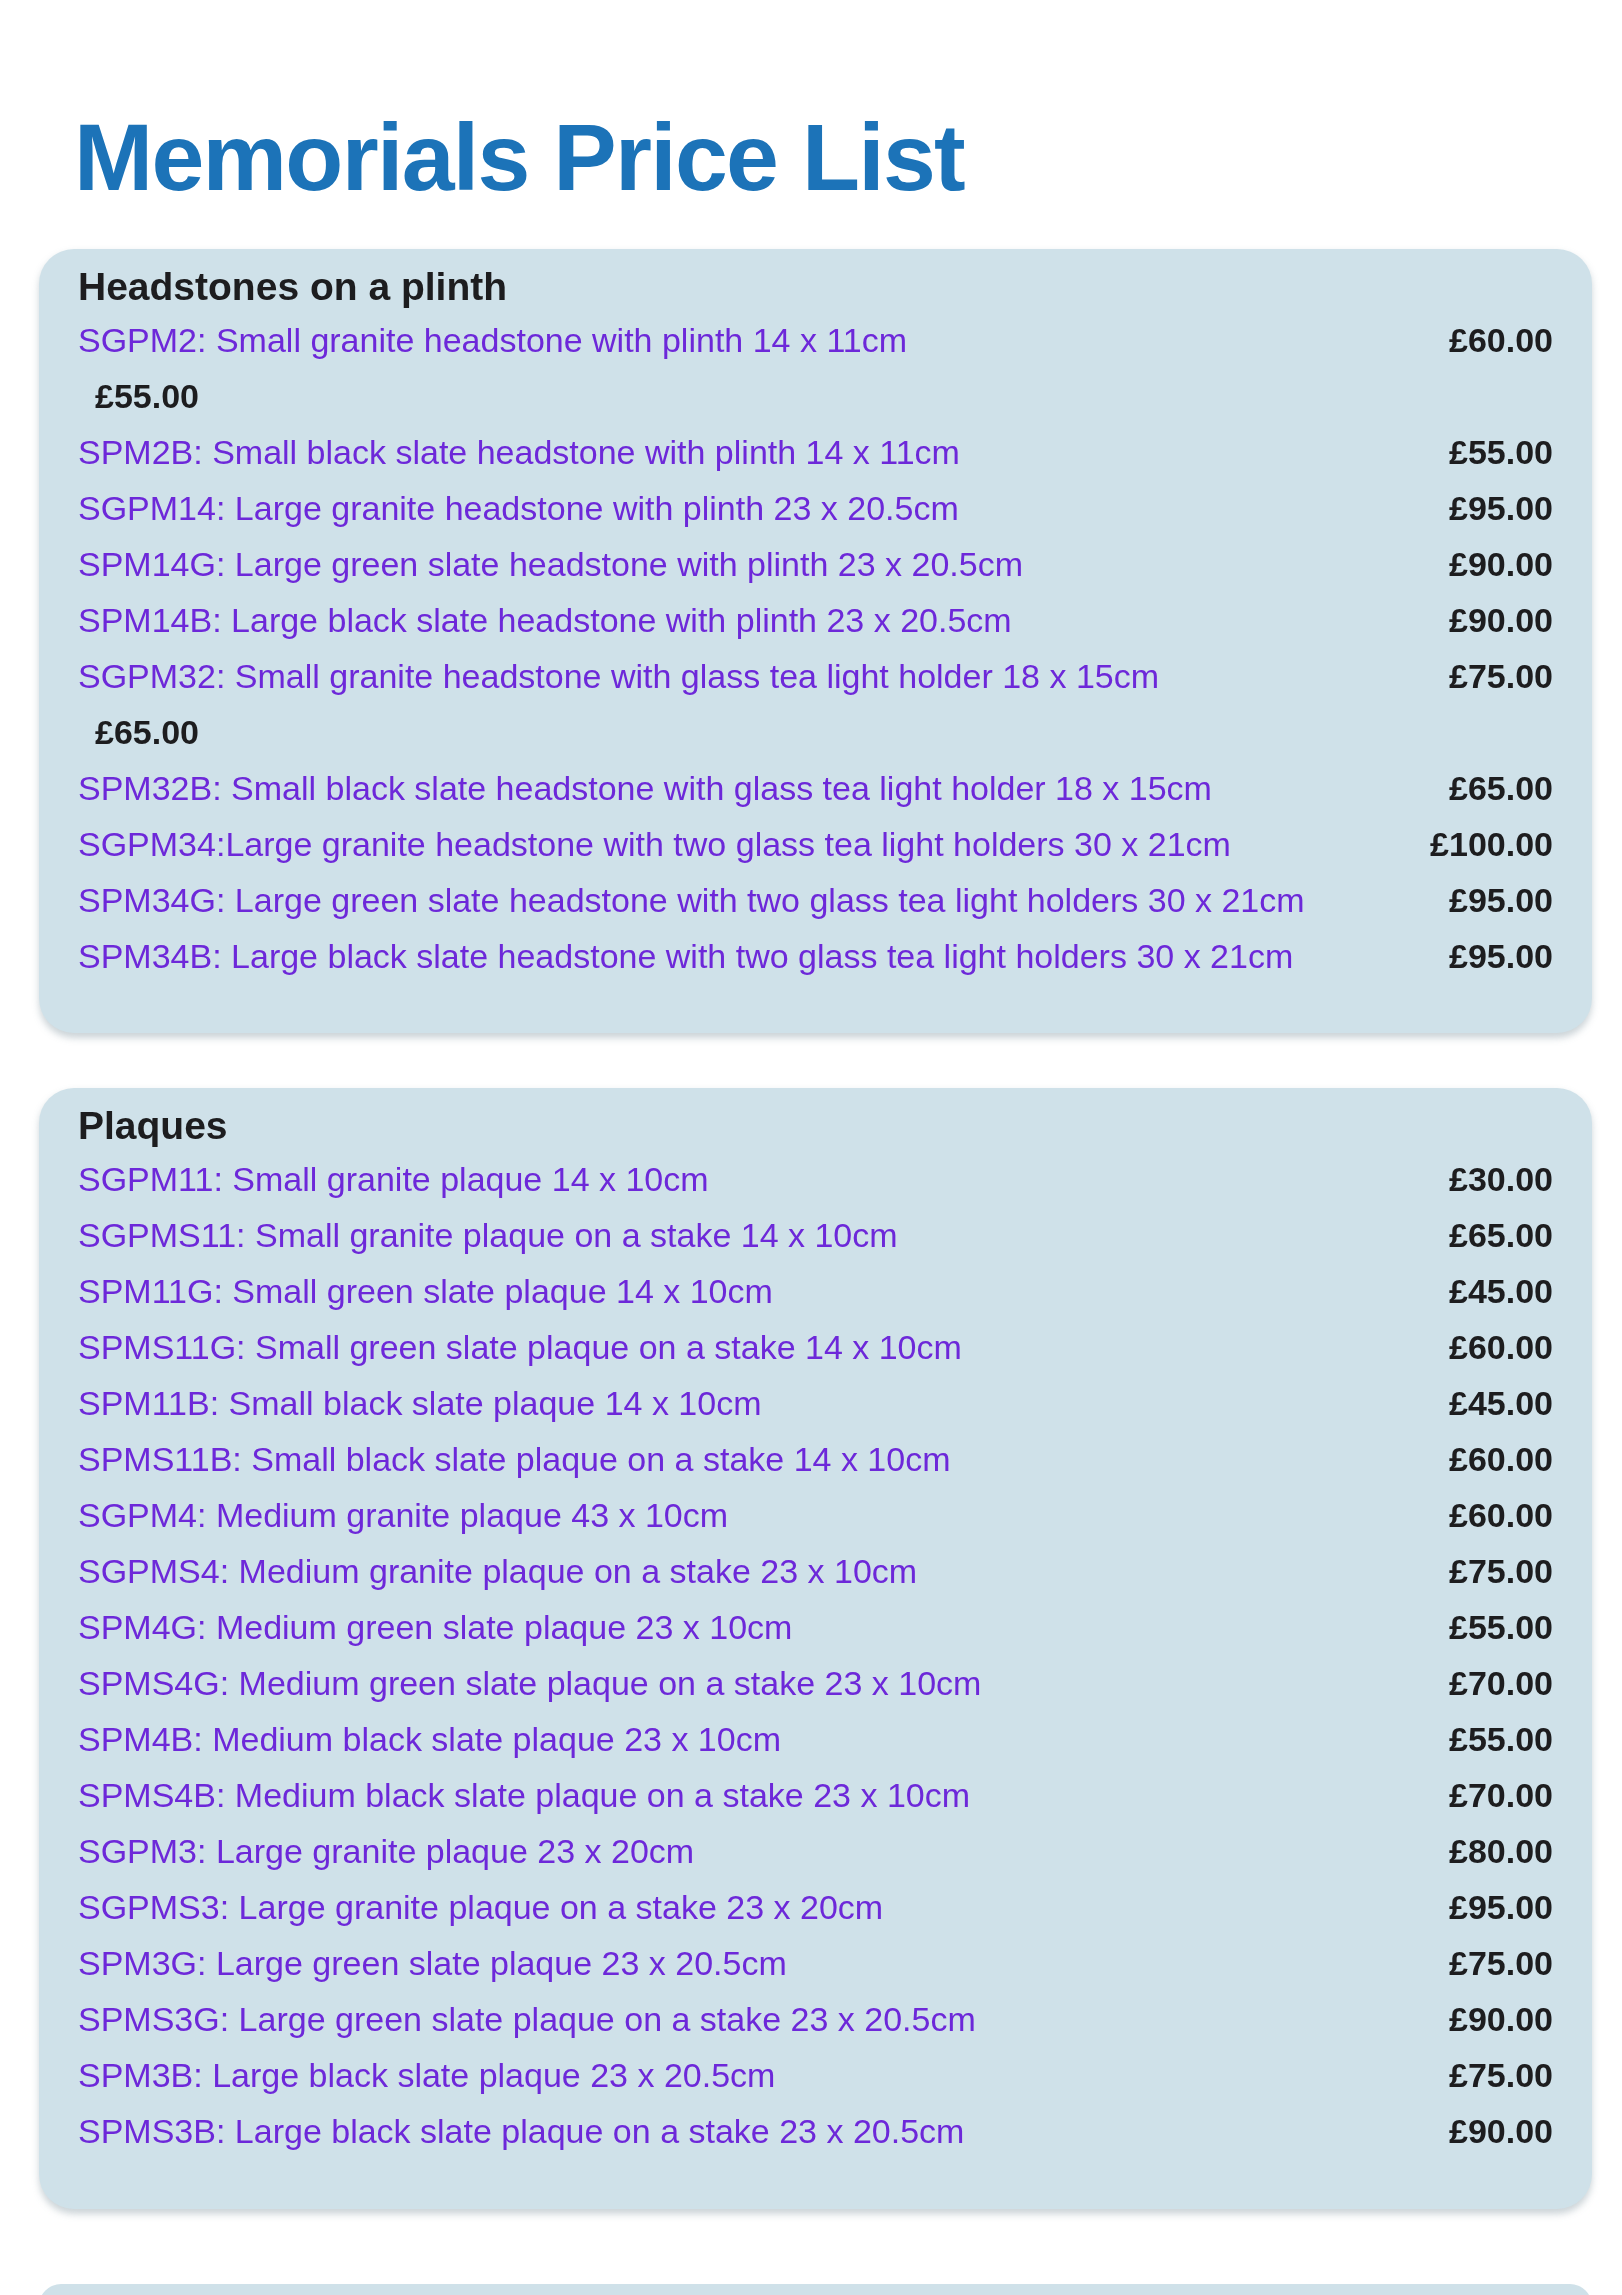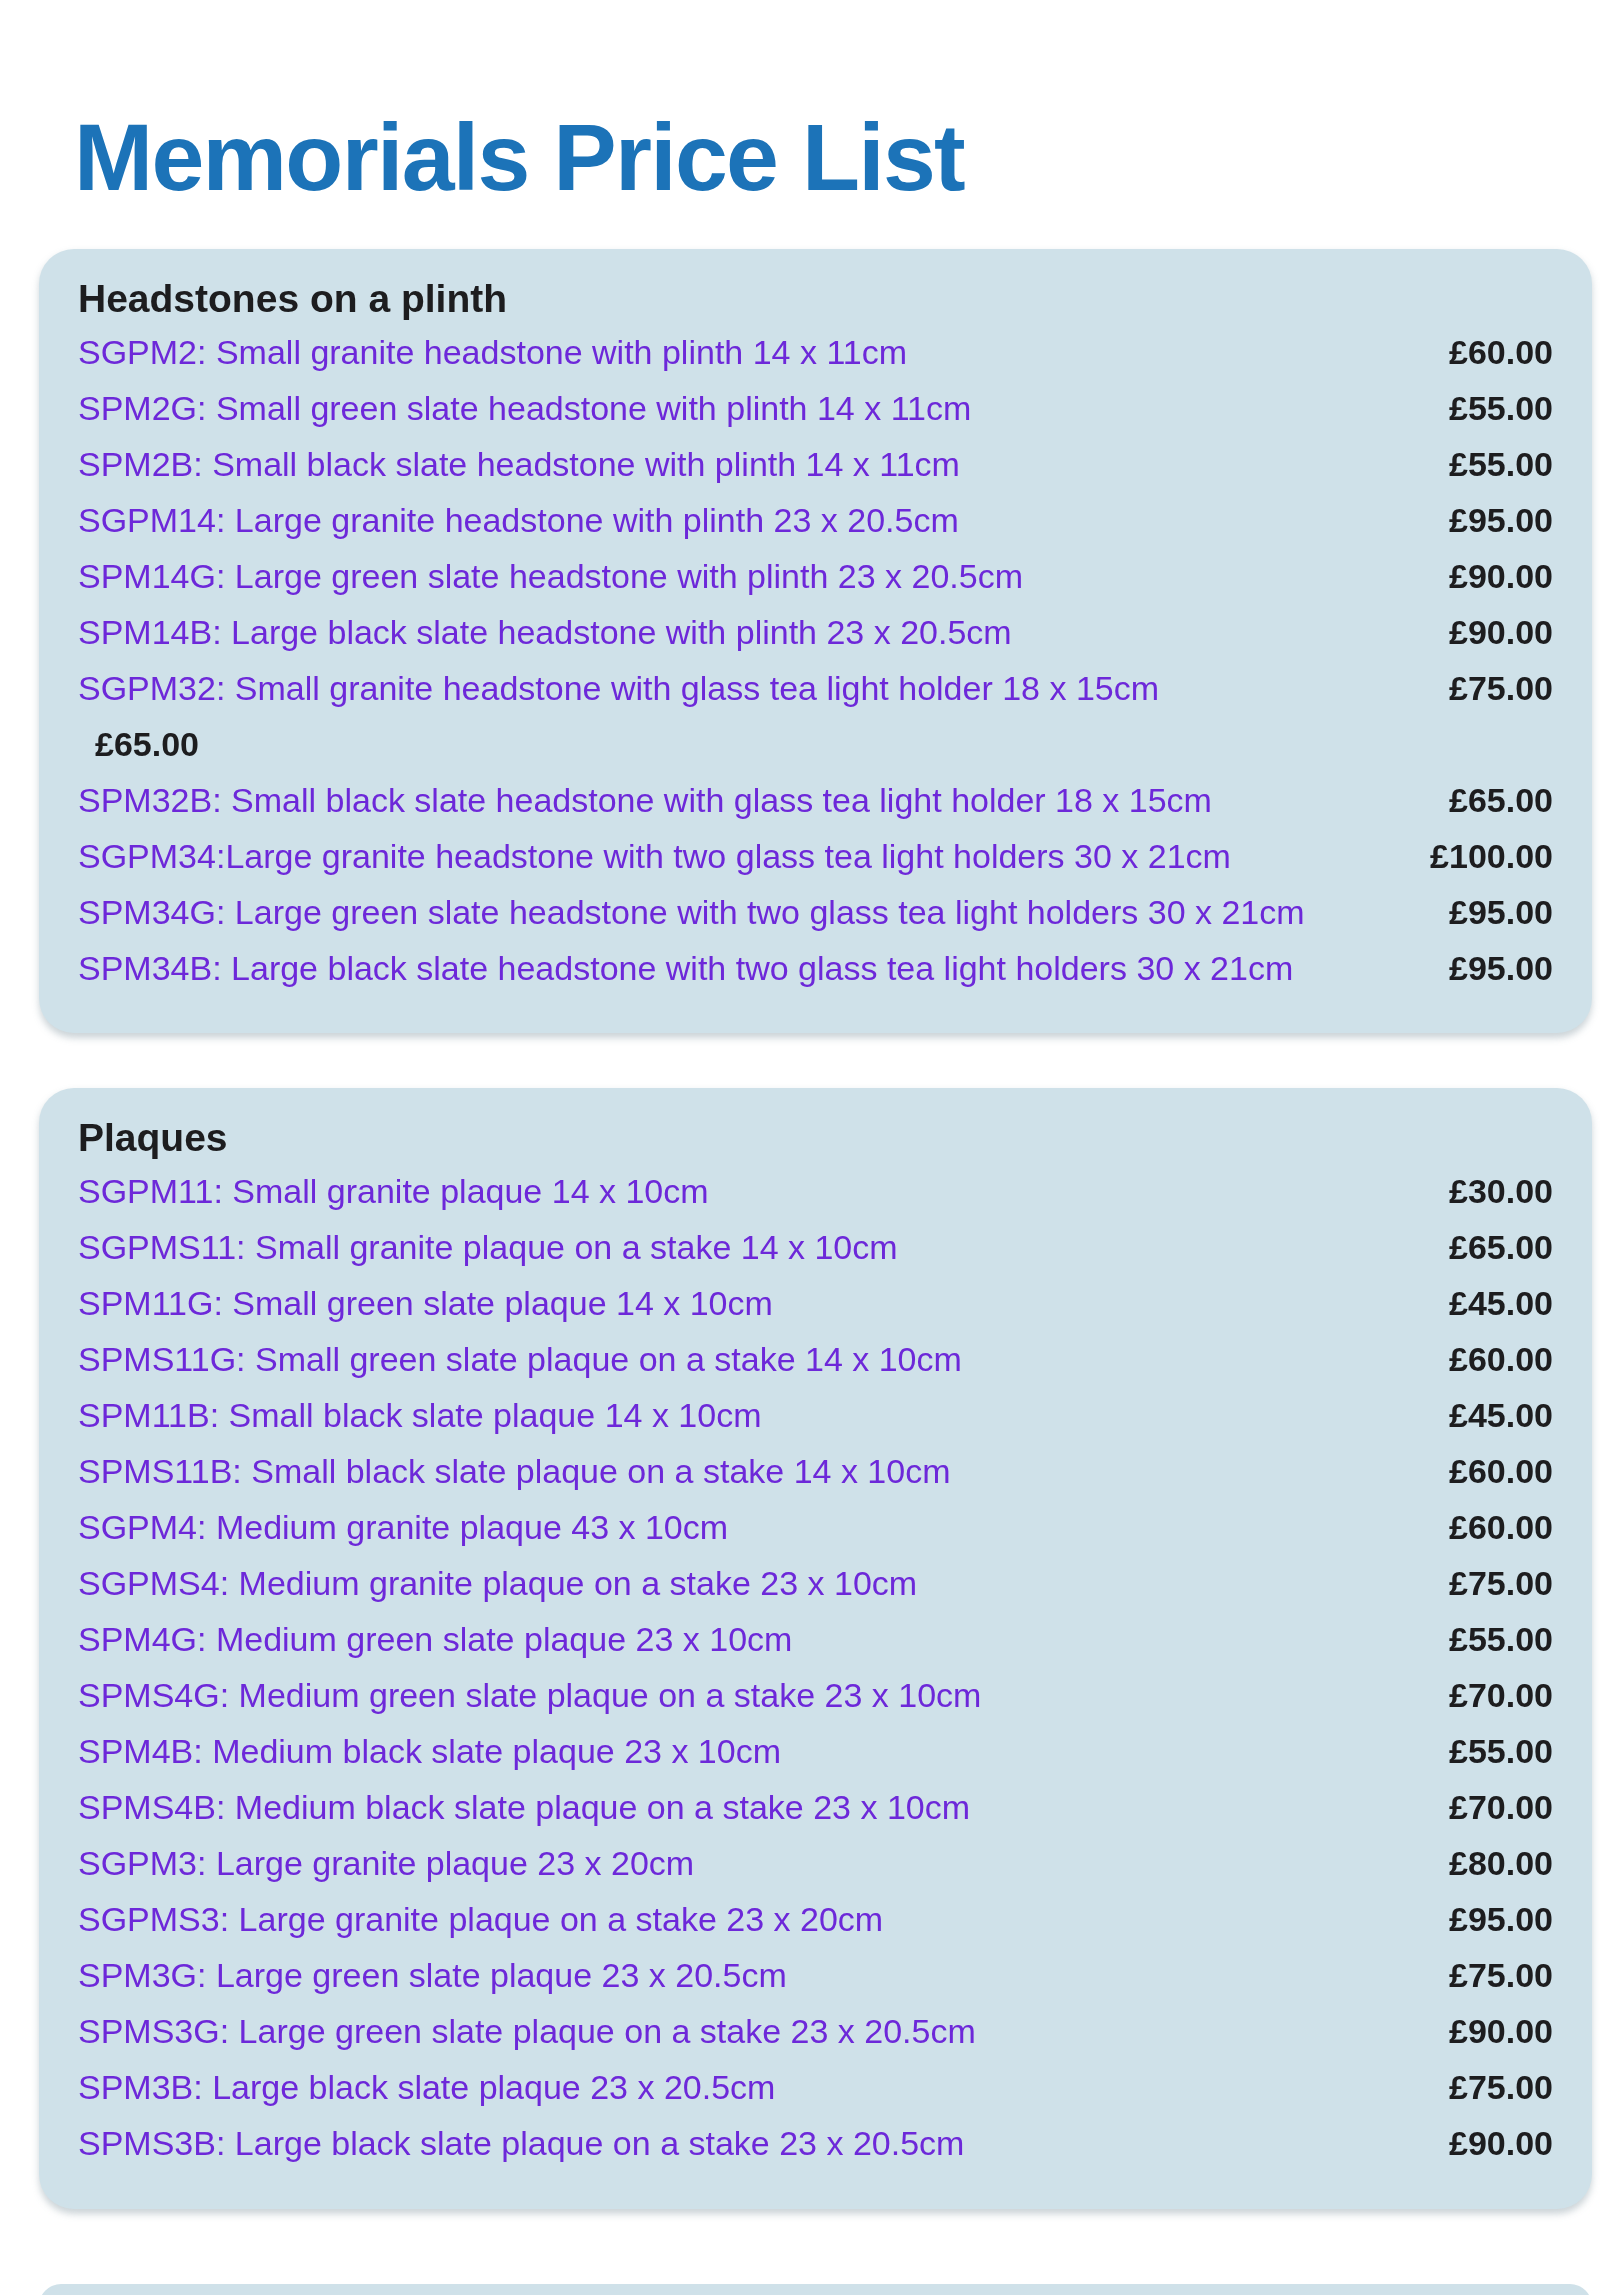--- a/index.html
+++ b/index.html
@@ -26,21 +26,21 @@
     color: #1c73b8;
     white-space: nowrap;
   }
   .section-card {
     position: absolute;
     left: 39px;
     width: 1553px;
     background: #cfe1e9;
     border-radius: 35px;
     box-sizing: border-box;
-    padding: 24px 39px 0 39px;
+    padding: 12px 39px 0 39px;
     box-shadow: 0 4.2px 7.6px rgba(120, 142, 152, 0.38);
     overflow: hidden;
   }
   .card-headstones {
     top: 249px;
     height: 784px;
   }
   .card-plaques {
     top: 1088px;
     height: 1121px;
@@ -89,21 +89,20 @@
   <div class="page-title">Memorials Price List</div>
 
   <div class="section-card card-headstones">
     <div class="section-heading">Headstones on a plinth</div>
     <div class="rows">
         <div class="row">
           <span class="desc">SGPM2: Small granite headstone with plinth 14 x 11cm</span>
           <span class="price">£60.00</span>
         </div>
         <div class="row">
-          <span class="desc">SPM2G: Small green slate headstone with plinth 14 x 11cm</span>
           <span class="price">£55.00</span>
         </div>
         <div class="row">
           <span class="desc">SPM2B: Small black slate headstone with plinth 14 x 11cm</span>
           <span class="price">£55.00</span>
         </div>
         <div class="row">
           <span class="desc">SGPM14: Large granite headstone with plinth 23 x 20.5cm</span>
           <span class="price">£95.00</span>
         </div>

